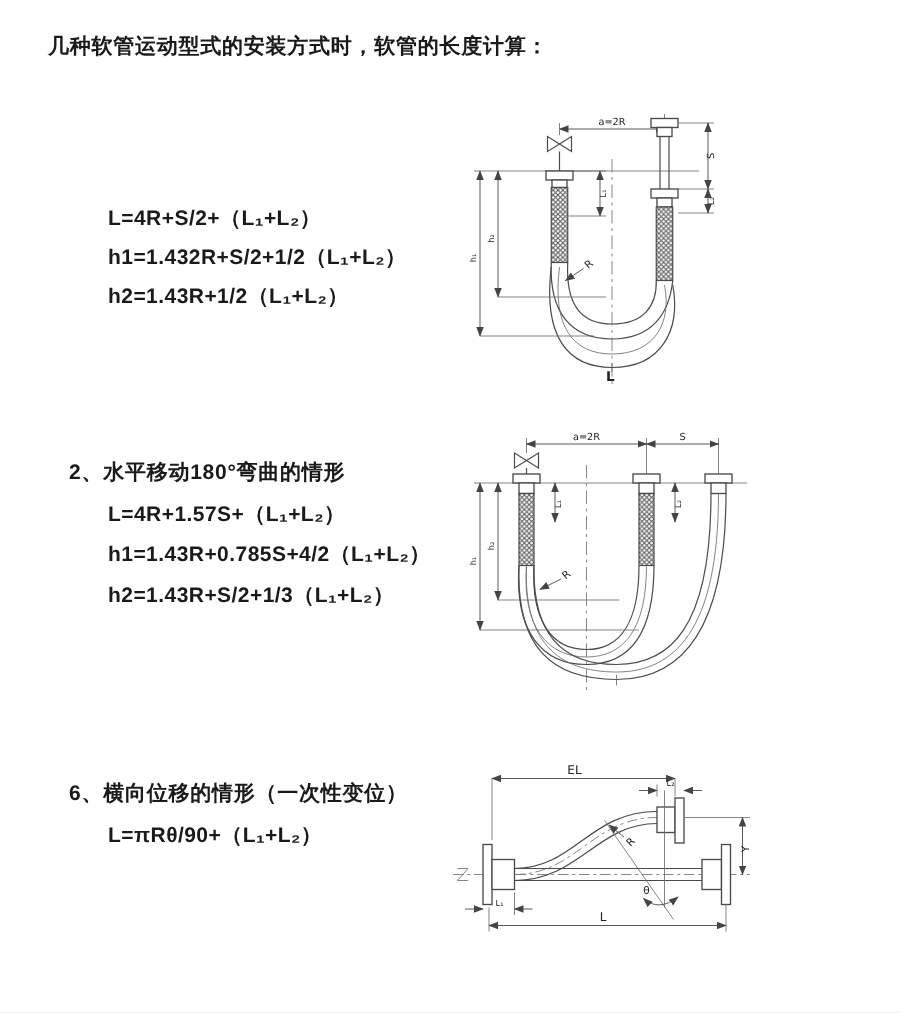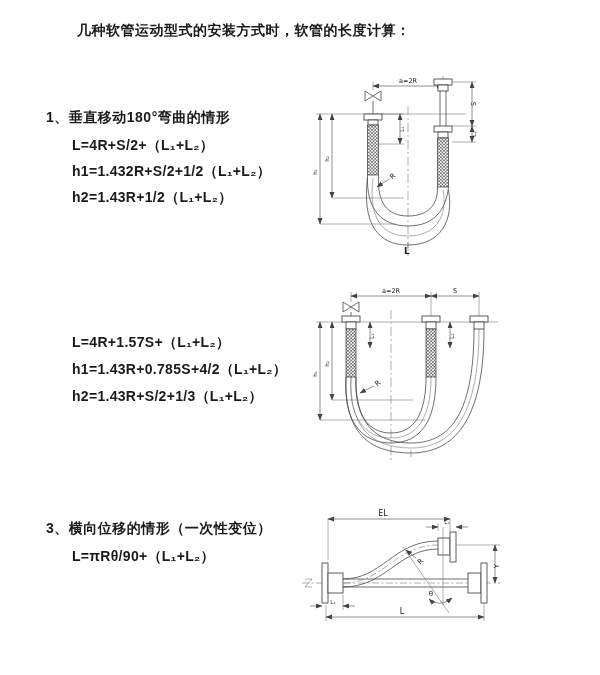--- a/index.html
+++ b/index.html
@@ -1,19 +1,19 @@
 <!DOCTYPE html>
 <html><head>
 <meta charset="utf-8">
 <style>
   html,body{margin:0;padding:0;background:#f3f3f3;}
   #page{position:relative;width:600px;height:675px;background:#ffffff;overflow:hidden;
         font-family:"Liberation Sans","DejaVu Sans",sans-serif;color:#1a1a1a;
         border-bottom:1px solid #dcdcdc;}
-  .title{position:absolute;left:32px;top:22px;font-size:14px;font-weight:bold;letter-spacing:0.5px;margin-left:45px;}
+  .title{position:absolute;left:32px;top:22px;font-size:14px;font-weight:bold;letter-spacing:0.5px;}
   .sec-heading{position:absolute;font-size:14px;font-weight:bold;letter-spacing:0.5px;}
   .formula{position:absolute;font-size:14px;font-weight:bold;letter-spacing:0.3px;white-space:nowrap;text-align:center;}
   .diagram{position:absolute;text-align:center;}
   svg{overflow:visible;}
   svg text{font-family:"DejaVu Sans","Liberation Sans",sans-serif;fill:#222;}
   .ln2{stroke:#4a4a4a;stroke-width:0.8;fill:none;}
   .fl{fill:#ffffff;stroke:#4a4a4a;stroke-width:0.9;}
   .dim{stroke:#555;stroke-width:0.65;fill:none;}
   .thin{stroke:#6a6a6a;stroke-width:0.55;fill:none;}
   .cl{stroke:#7a7a7a;stroke-width:0.6;stroke-dasharray:9 3 2 3;fill:none;}
@@ -33,30 +33,30 @@
       <pattern id="hatch" width="3.2" height="3.2" patternUnits="userSpaceOnUse">
         <rect width="3.2" height="3.2" fill="#ffffff"></rect>
         <line x1="0" y1="0" x2="3.2" y2="3.2" stroke="#5a5a5a" stroke-width="0.7"></line>
         <line x1="3.2" y1="0" x2="0" y2="3.2" stroke="#5a5a5a" stroke-width="0.7"></line>
       </pattern>
     </defs>
   </svg>
 
   <div class="title">几种软管运动型式的安装方式时，软管的长度计算：</div>
 
-  <div class="sec-heading" style="left:46px;top:109px">1、垂直移动180°弯曲的情形</div>
   <div class="formula" style="left:72px;top:137px">L=4R+S/2+（L₁+L₂）</div>
   <div class="formula" style="left:72px;top:163px">h1=1.432R+S/2+1/2（L₁+L₂）</div>
   <div class="formula" style="left:72px;top:189px">h2=1.43R+1/2（L₁+L₂）</div>
 
+  <div class="sec-heading" style="left:46px;top:306px">2、水平移动180°弯曲的情形</div>
   <div class="formula" style="left:72px;top:334px">L=4R+1.57S+（L₁+L₂）</div>
   <div class="formula" style="left:72px;top:361px">h1=1.43R+0.785S+4/2（L₁+L₂）</div>
   <div class="formula" style="left:72px;top:388px">h2=1.43R+S/2+1/3（L₁+L₂）</div>
 
-  <div class="sec-heading" style="left:46px;top:520px">3、横向位移的情形（一次性变位）</div>
+  <div class="sec-heading" style="left:46px;top:520px">6、横向位移的情形（一次性变位）</div>
   <div class="formula" style="left:72px;top:548px">L=πRθ/90+（L₁+L₂）</div>
 
   <div class="diagram" style="left:308px;top:66px">
     <svg width="292" height="200" viewBox="0 0 292 200">
 
       <line class="dim" x1="65" y1="20" x2="135" y2="20" marker-start="url(#ah)" marker-end="url(#ah)"></line>
       <line class="thin" x1="65" y1="16" x2="65" y2="24"></line>
       <line class="thin" x1="135" y1="10" x2="135" y2="16"></line>
       <text class="t65" x="100" y="17" text-anchor="middle">a=2R</text>
 

